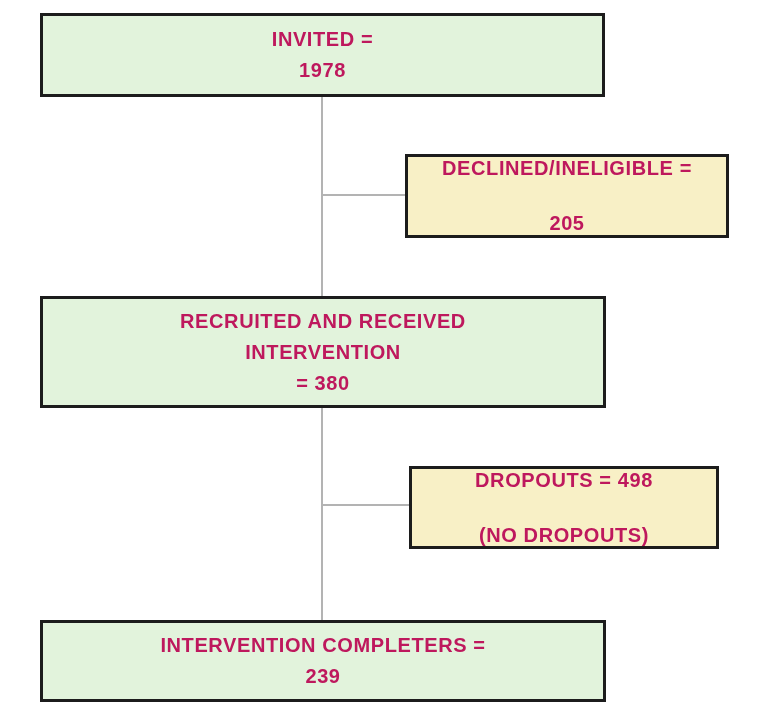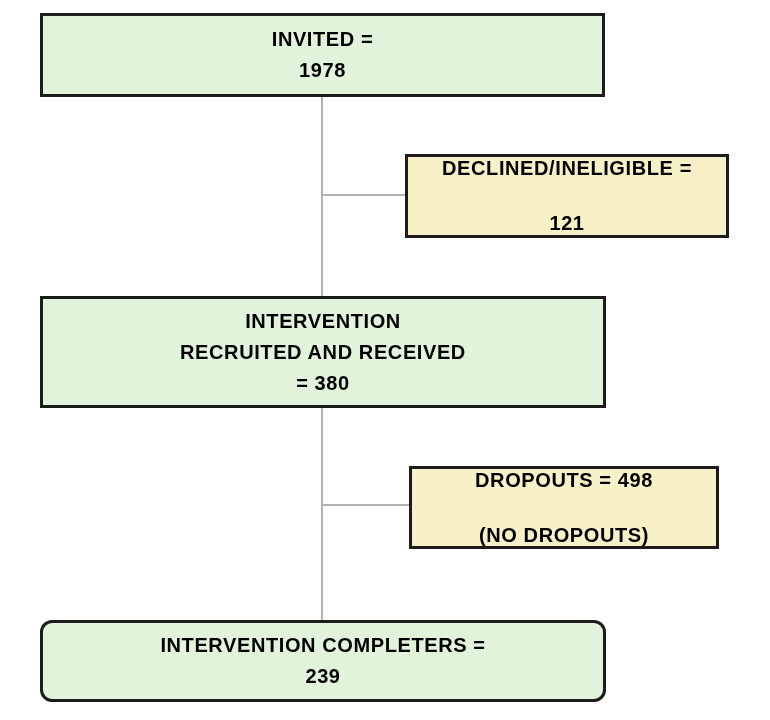--- a/index.html
+++ b/index.html
@@ -24,40 +24,40 @@
     justify-content: center;
     align-items: center;
     text-align: center;
     z-index: 2;
   }
   .flow-box .line {
     font-weight: 700;
     font-size: 20px;
     line-height: 31px;
     letter-spacing: 0.6px;
-    color: #000000;
+    color: #be185d;
     white-space: nowrap;
   }
   .green-box { background: #e2f3dc; }
   .yellow-box { background: #f8f0c6; gap: 24px; }
 
   .connector {
     position: absolute;
     background: #b3b3b3;
     z-index: 1;
   }
   .v-line { width: 2px; }
   .h-line { height: 2px; }
 
   
   #box-invited     { left: 40px;  top: 13px;  width: 565px; height: 84px; }
   #box-declined    { left: 405px; top: 154px; width: 324px; height: 84px; }
   #box-recruited   { left: 40px;  top: 296px; width: 566px; height: 112px; }
   #box-dropouts    { left: 409px; top: 466px; width: 310px; height: 83px; }
-  #box-completers  { left: 40px;  top: 620px; width: 566px; height: 82px; border-radius: 12px; }
+  #box-completers  { left: 40px;  top: 620px; width: 566px; height: 82px; }
 
   #vline-1 { left: 321px; top: 97px;  height: 199px; }
   #hline-1 { left: 322px; top: 194px; width: 84px; }
   #vline-2 { left: 321px; top: 408px; height: 212px; }
   #hline-2 { left: 322px; top: 504px; width: 88px; }
 </style>
 </head>
 <body>
 
 <div id="canvas">
@@ -67,26 +67,26 @@
   <div class="connector v-line" id="vline-2"></div>
   <div class="connector h-line" id="hline-2"></div>
 
   <div class="flow-box green-box" id="box-invited">
     <div class="line">INVITED =</div>
     <div class="line">1978</div>
   </div>
 
   <div class="flow-box yellow-box" id="box-declined">
     <div class="line">DECLINED/INELIGIBLE =</div>
-    <div class="line">121</div>
+    <div class="line">205</div>
   </div>
 
   <div class="flow-box green-box" id="box-recruited">
+    <div class="line">RECRUITED AND RECEIVED</div>
     <div class="line">INTERVENTION</div>
-    <div class="line">RECRUITED AND RECEIVED</div>
     <div class="line">= 380</div>
   </div>
 
   <div class="flow-box yellow-box" id="box-dropouts">
     <div class="line">DROPOUTS = 498</div>
     <div class="line">(NO DROPOUTS)</div>
   </div>
 
   <div class="flow-box green-box" id="box-completers">
     <div class="line">INTERVENTION COMPLETERS =</div>

